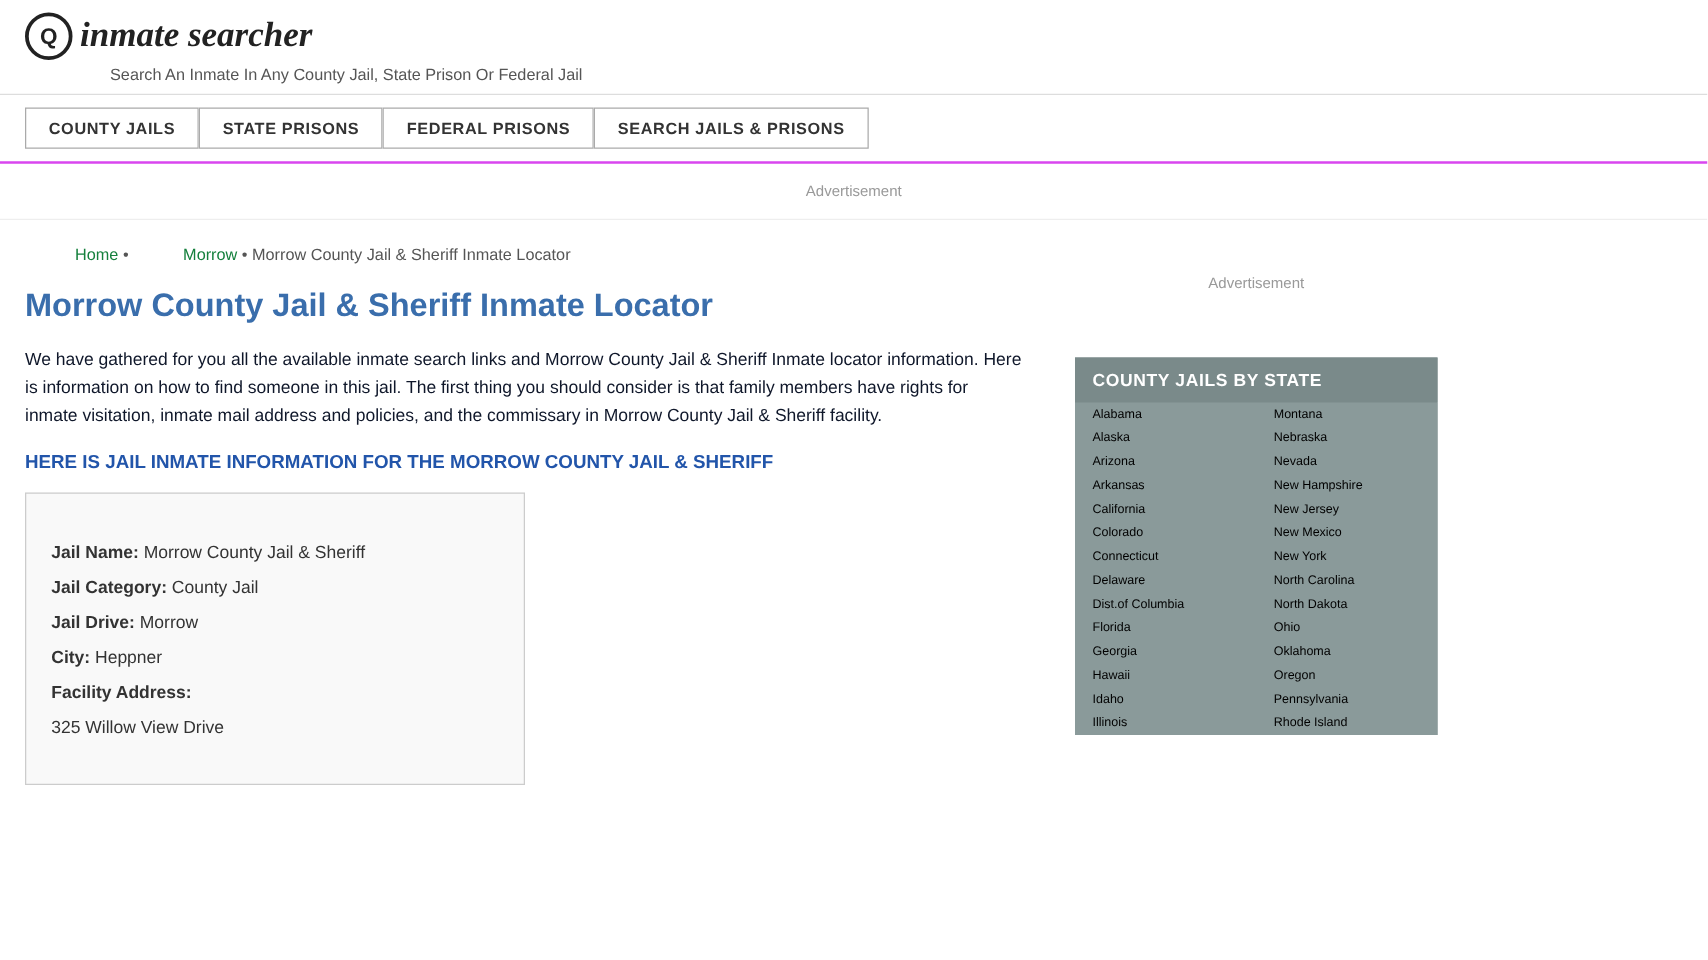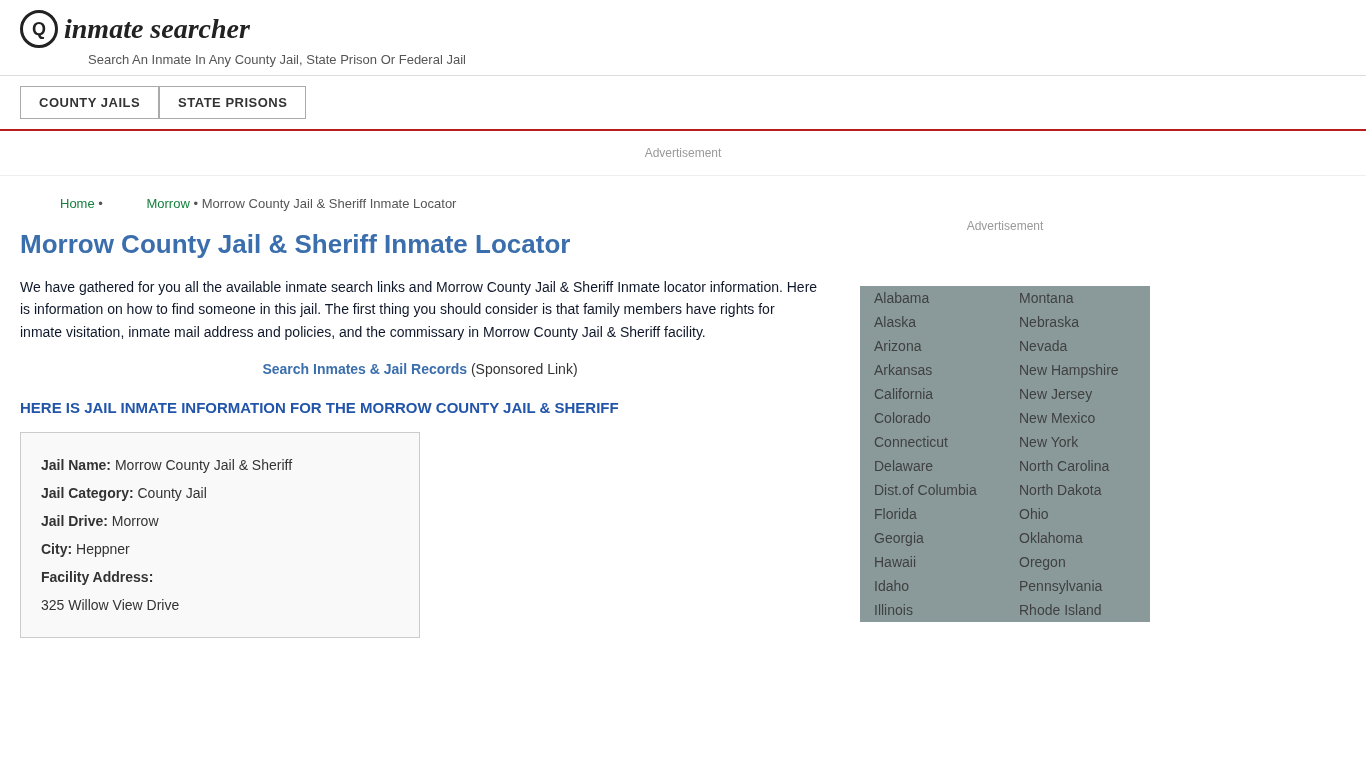--- a/index.html
+++ b/index.html
@@ -6,21 +6,21 @@
     body { font-family: Arial, sans-serif; font-size: 14px; color: #333; background: #fff; }
     
     
     #header { padding: 10px 20px 8px 20px; border-bottom: 1px solid #ddd; }
     #logo-area { display: flex; align-items: center; gap: 6px; margin-bottom: 4px; }
     #logo-icon { width: 38px; height: 38px; border: 3px solid #222; border-radius: 50%; display: flex; align-items: center; justify-content: center; font-size: 18px; font-weight: bold; color: #222; background: #fff; flex-shrink: 0; }
     #logo-text { font-size: 28px; font-weight: bold; font-style: italic; color: #222; font-family: Georgia, serif; }
     #tagline { font-size: 13px; color: #555; margin-left: 68px; }
     
     
-    #nav { padding: 10px 20px; border-bottom: 2px solid #b91c1c; }
+    #nav { padding: 10px 20px; border-bottom: 2px solid #d946ef; }
     #nav-buttons { display: flex; gap: 0; }
     .nav-btn { padding: 8px 18px; border: 1px solid #aaa; background: #fff; font-size: 13px; font-weight: bold; color: #333; cursor: pointer; letter-spacing: 0.5px; }
     
     
     #main-layout { display: flex; padding: 0 20px; max-width: 1366px; }
     #content-area { flex: 1; padding: 20px 20px 20px 0; max-width: 820px; }
     #sidebar { width: 310px; flex-shrink: 0; padding: 10px 0 10px 20px; }
     
     
     #ad-banner { text-align: center; padding: 15px; color: #999; font-size: 12px; border-bottom: 1px solid #eee; }
@@ -37,52 +37,54 @@
     
     
     #search-link-area { text-align: center; margin-bottom: 22px; font-size: 14px; }
     #search-link-area a { color: #3a6eac; font-weight: bold; text-decoration: none; }
     #sponsored { color: #666; font-style: italic; font-size: 13px; }
     
     
     #jail-info-heading { font-size: 15px; font-weight: bold; color: #2255aa; margin-bottom: 16px; text-transform: uppercase; }
     
     
-    #info-box { border: 1px solid #ccc; background: #f9f9f9; padding: 18px 20px; font-size: 14px; line-height: 2; max-width: 400px; }
+    #info-box { border: 1px solid #ccc; background: #f9f9f9; padding: 32px 20px; font-size: 14px; line-height: 2; max-width: 400px; }
     #info-box .field-label { font-weight: bold; }
     #info-box .field-value { font-weight: normal; color: #444; }
     
     
     #sidebar-ad { text-align: center; color: #999; font-size: 12px; padding: 10px; margin-bottom: 20px; height: 80px; display: flex; align-items: center; justify-content: center; }
     
     
     #state-box { background: #7a8a8a; padding: 0; }
     #state-box-title { background: #7a8a8a; color: #fff; font-weight: bold; font-size: 14px; padding: 10px 14px; text-transform: uppercase; letter-spacing: 0.5px; }
     #state-list { display: grid; grid-template-columns: 1fr 1fr; background: #8a9a9a; }
-    .state-item { padding: 4px 14px; font-size: 14px; color: #404040; cursor: pointer; }
+    .state-item { padding: 4px 14px; font-size: 10px; color: #000000; cursor: pointer; }
   </style>
 </head>
 <body>
 
 <div id="header">
   <div id="logo-area">
     <div id="logo-icon">
       <span>Q</span>
     </div>
     <div id="logo-text">
       <span>inmate searcher</span>
     </div>
   </div>
   <div id="tagline">Search An Inmate In Any County Jail, State Prison Or Federal Jail</div>
 </div>
 
 <div id="nav">
   <div id="nav-buttons">
     <button class="nav-btn">COUNTY JAILS</button>
     <button class="nav-btn">STATE PRISONS</button>
+    <button class="nav-btn">FEDERAL PRISONS</button>
+    <button class="nav-btn">SEARCH JAILS &amp; PRISONS</button>
   </div>
 </div>
 
 <div id="ad-banner">Advertisement</div>
 
 <div id="main-layout">
 
   <div id="content-area">
 
     <div id="breadcrumb">
@@ -90,24 +92,20 @@
       <span> • </span>
       <a href="#">Morrow</a>
       <span> • </span>
       <span>Morrow County Jail &amp; Sheriff Inmate Locator</span>
     </div>
 
     <h1 id="page-title">Morrow County Jail &amp; Sheriff Inmate Locator</h1>
 
     <p id="description">We have gathered for you all the available inmate search links and Morrow County Jail &amp; Sheriff Inmate locator information. Here is information on how to find someone in this jail. The first thing you should consider is that family members have rights for inmate visitation, inmate mail address and policies, and the commissary in Morrow County Jail &amp; Sheriff facility.</p>
 
-    <div id="search-link-area">
-      <a href="#">Search Inmates &amp; Jail Records</a>
-      <span id="sponsored"> </span><span>(Sponsored Link)</span>
-    </div>
 
     <div id="jail-info-heading">HERE IS JAIL INMATE INFORMATION FOR THE MORROW COUNTY JAIL &amp; SHERIFF</div>
 
     <div id="info-box">
       <div>
         <span class="field-label">Jail Name:</span>
         <span class="field-value"> </span><span>Morrow County Jail &amp; Sheriff</span>
       </div>
       <div>
         <span class="field-label">Jail Category:</span>
@@ -126,20 +124,21 @@
         <div>325 Willow View Drive</div>
       </div>
     </div>
 
   </div>
 
   <div id="sidebar">
     <div id="sidebar-ad">Advertisement</div>
 
     <div id="state-box">
+      <div id="state-box-title">COUNTY JAILS BY STATE</div>
       <div id="state-list">
 
       <div class="state-item">Alabama</div>
           <div class="state-item">Montana</div>
           <div class="state-item">Alaska</div>
           <div class="state-item">Nebraska</div>
           <div class="state-item">Arizona</div>
           <div class="state-item">Nevada</div>
           <div class="state-item">Arkansas</div>
           <div class="state-item">New Hampshire</div>

